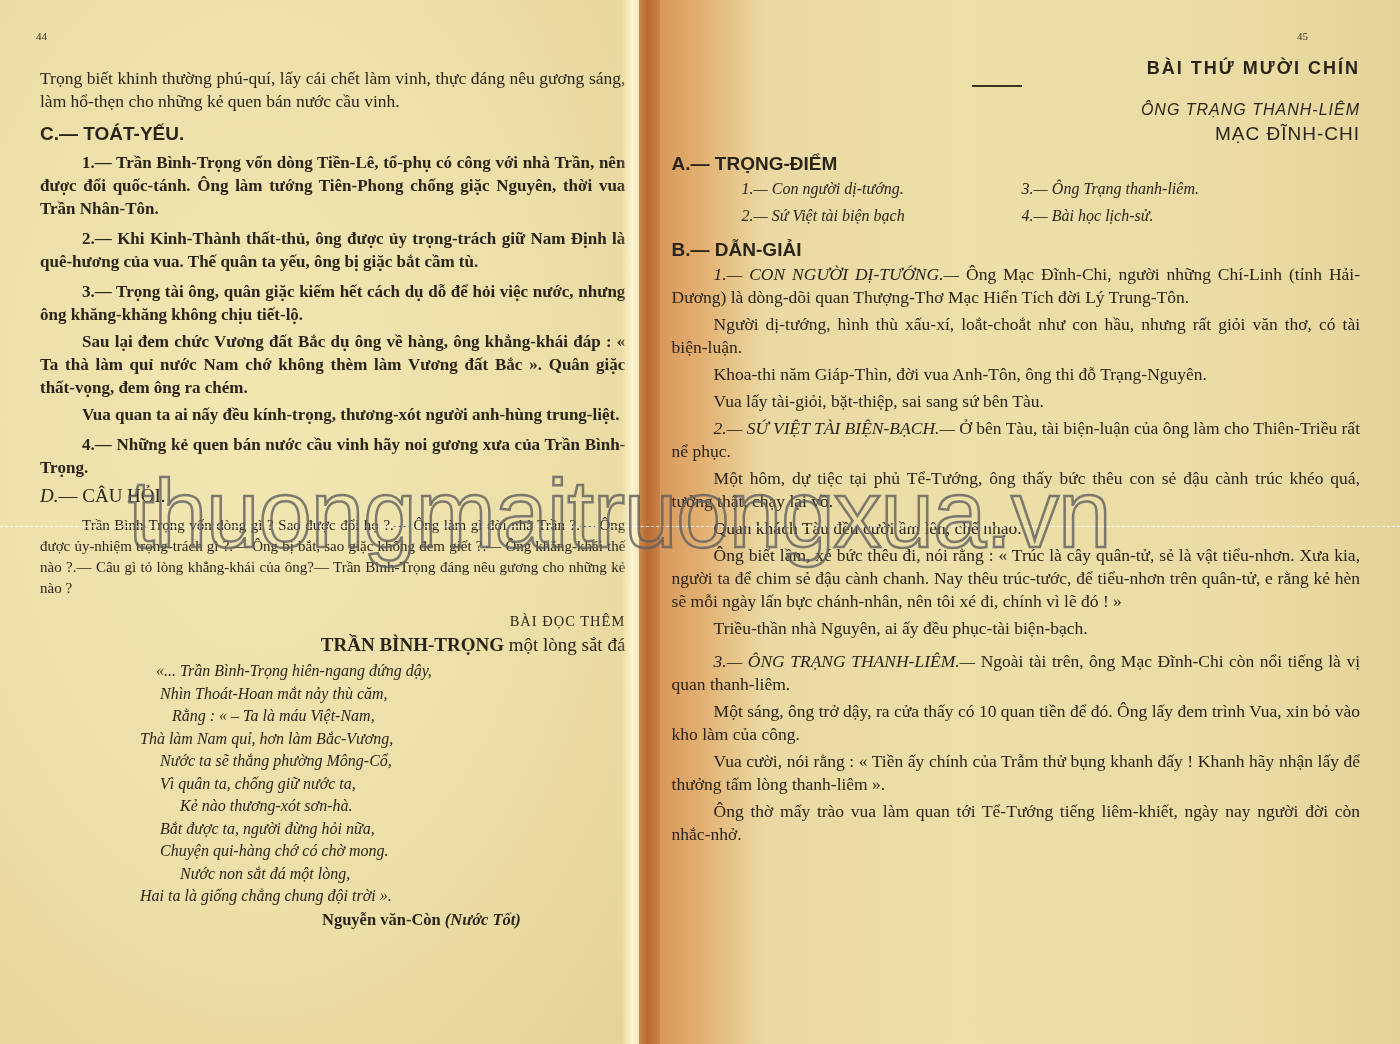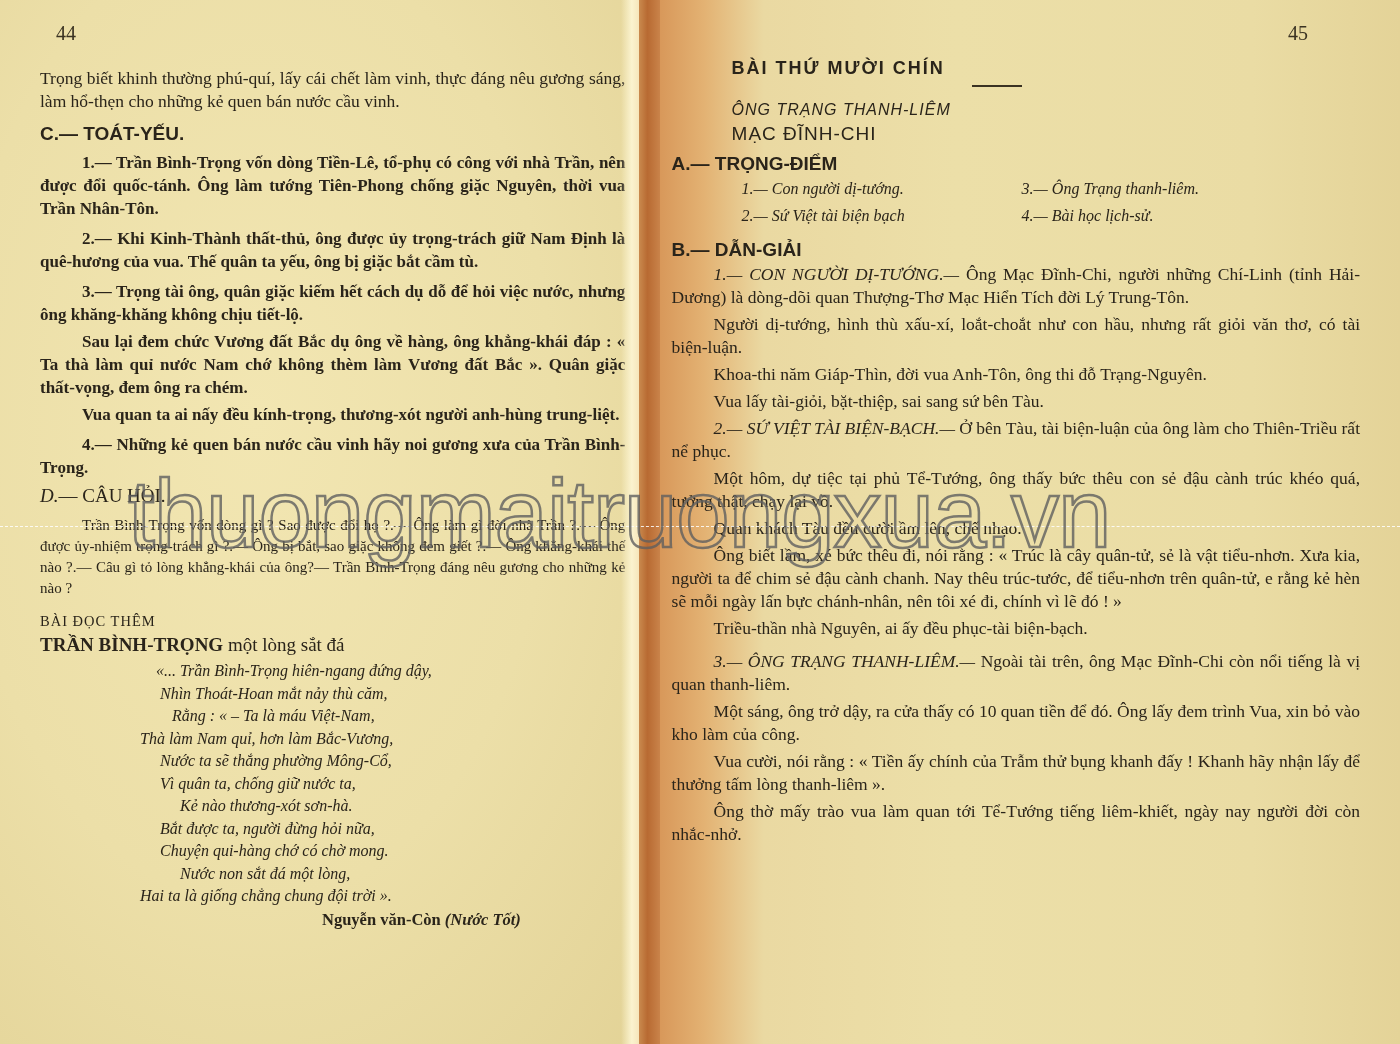--- a/index.html
+++ b/index.html
@@ -24,32 +24,32 @@
   .gutter {
     width:22px;
     background:linear-gradient(to right,#c98a4e 0%,#b86a32 40%,#c9834a 100%);
   }
   .page-right {
     width:800px;
     background:
       linear-gradient(to right,#d8985a 0%,#e3b273 6%,#ead9a2 14%,#ecdfa8 40%,#eadca4 80%,#e4d398 100%);
     padding:0 40px 0 12px;
   }
-  .page-num { position:absolute; top:22px; font-size:20px; color:#3a3222;margin-left:20px; }
+  .page-num { position:absolute; top:30px; font-size:11px; color:#3a3222; }
   .page-left .page-num { left:36px; }
   .page-right .page-num { right:92px; }
 
   .para { font-size:17.5px; line-height:23px; margin:0; text-align:justify; }
   .indent { text-indent:42px; }
   .bold { font-weight:bold; }
   .sec-head { font-family:"Liberation Sans","DejaVu Sans",sans-serif; font-weight:bold; font-size:19px; margin:0; }
   .sec-head.italic-letter .letter { font-style:italic; font-weight:normal; }
   .small { font-size:15px; line-height:21px; }
 
-  .center { text-align:left; }
+  .center { text-align:right; }
   .poem { font-style:italic; font-size:16px; line-height:22.5px; }
   .poem div { white-space:nowrap; }
 
   .rt-title { font-family:"Liberation Sans","DejaVu Sans",sans-serif; font-size:18px; letter-spacing:2px; font-weight:bold; }
   .rule { width:50px; height:2px; background:#3a3222; margin:6px auto 0; }
   .rt-sub { font-family:"Liberation Sans","DejaVu Sans",sans-serif; font-style:italic; font-size:16px; letter-spacing:1px; }
   .rt-sub2 { font-family:"Liberation Sans","DejaVu Sans",sans-serif; font-size:19px; letter-spacing:1px; }
   .kp-grid { display:grid; grid-template-columns:280px 260px; margin-left:70px; font-style:italic; font-size:16px; line-height:27px; }
 
   .watermark {

